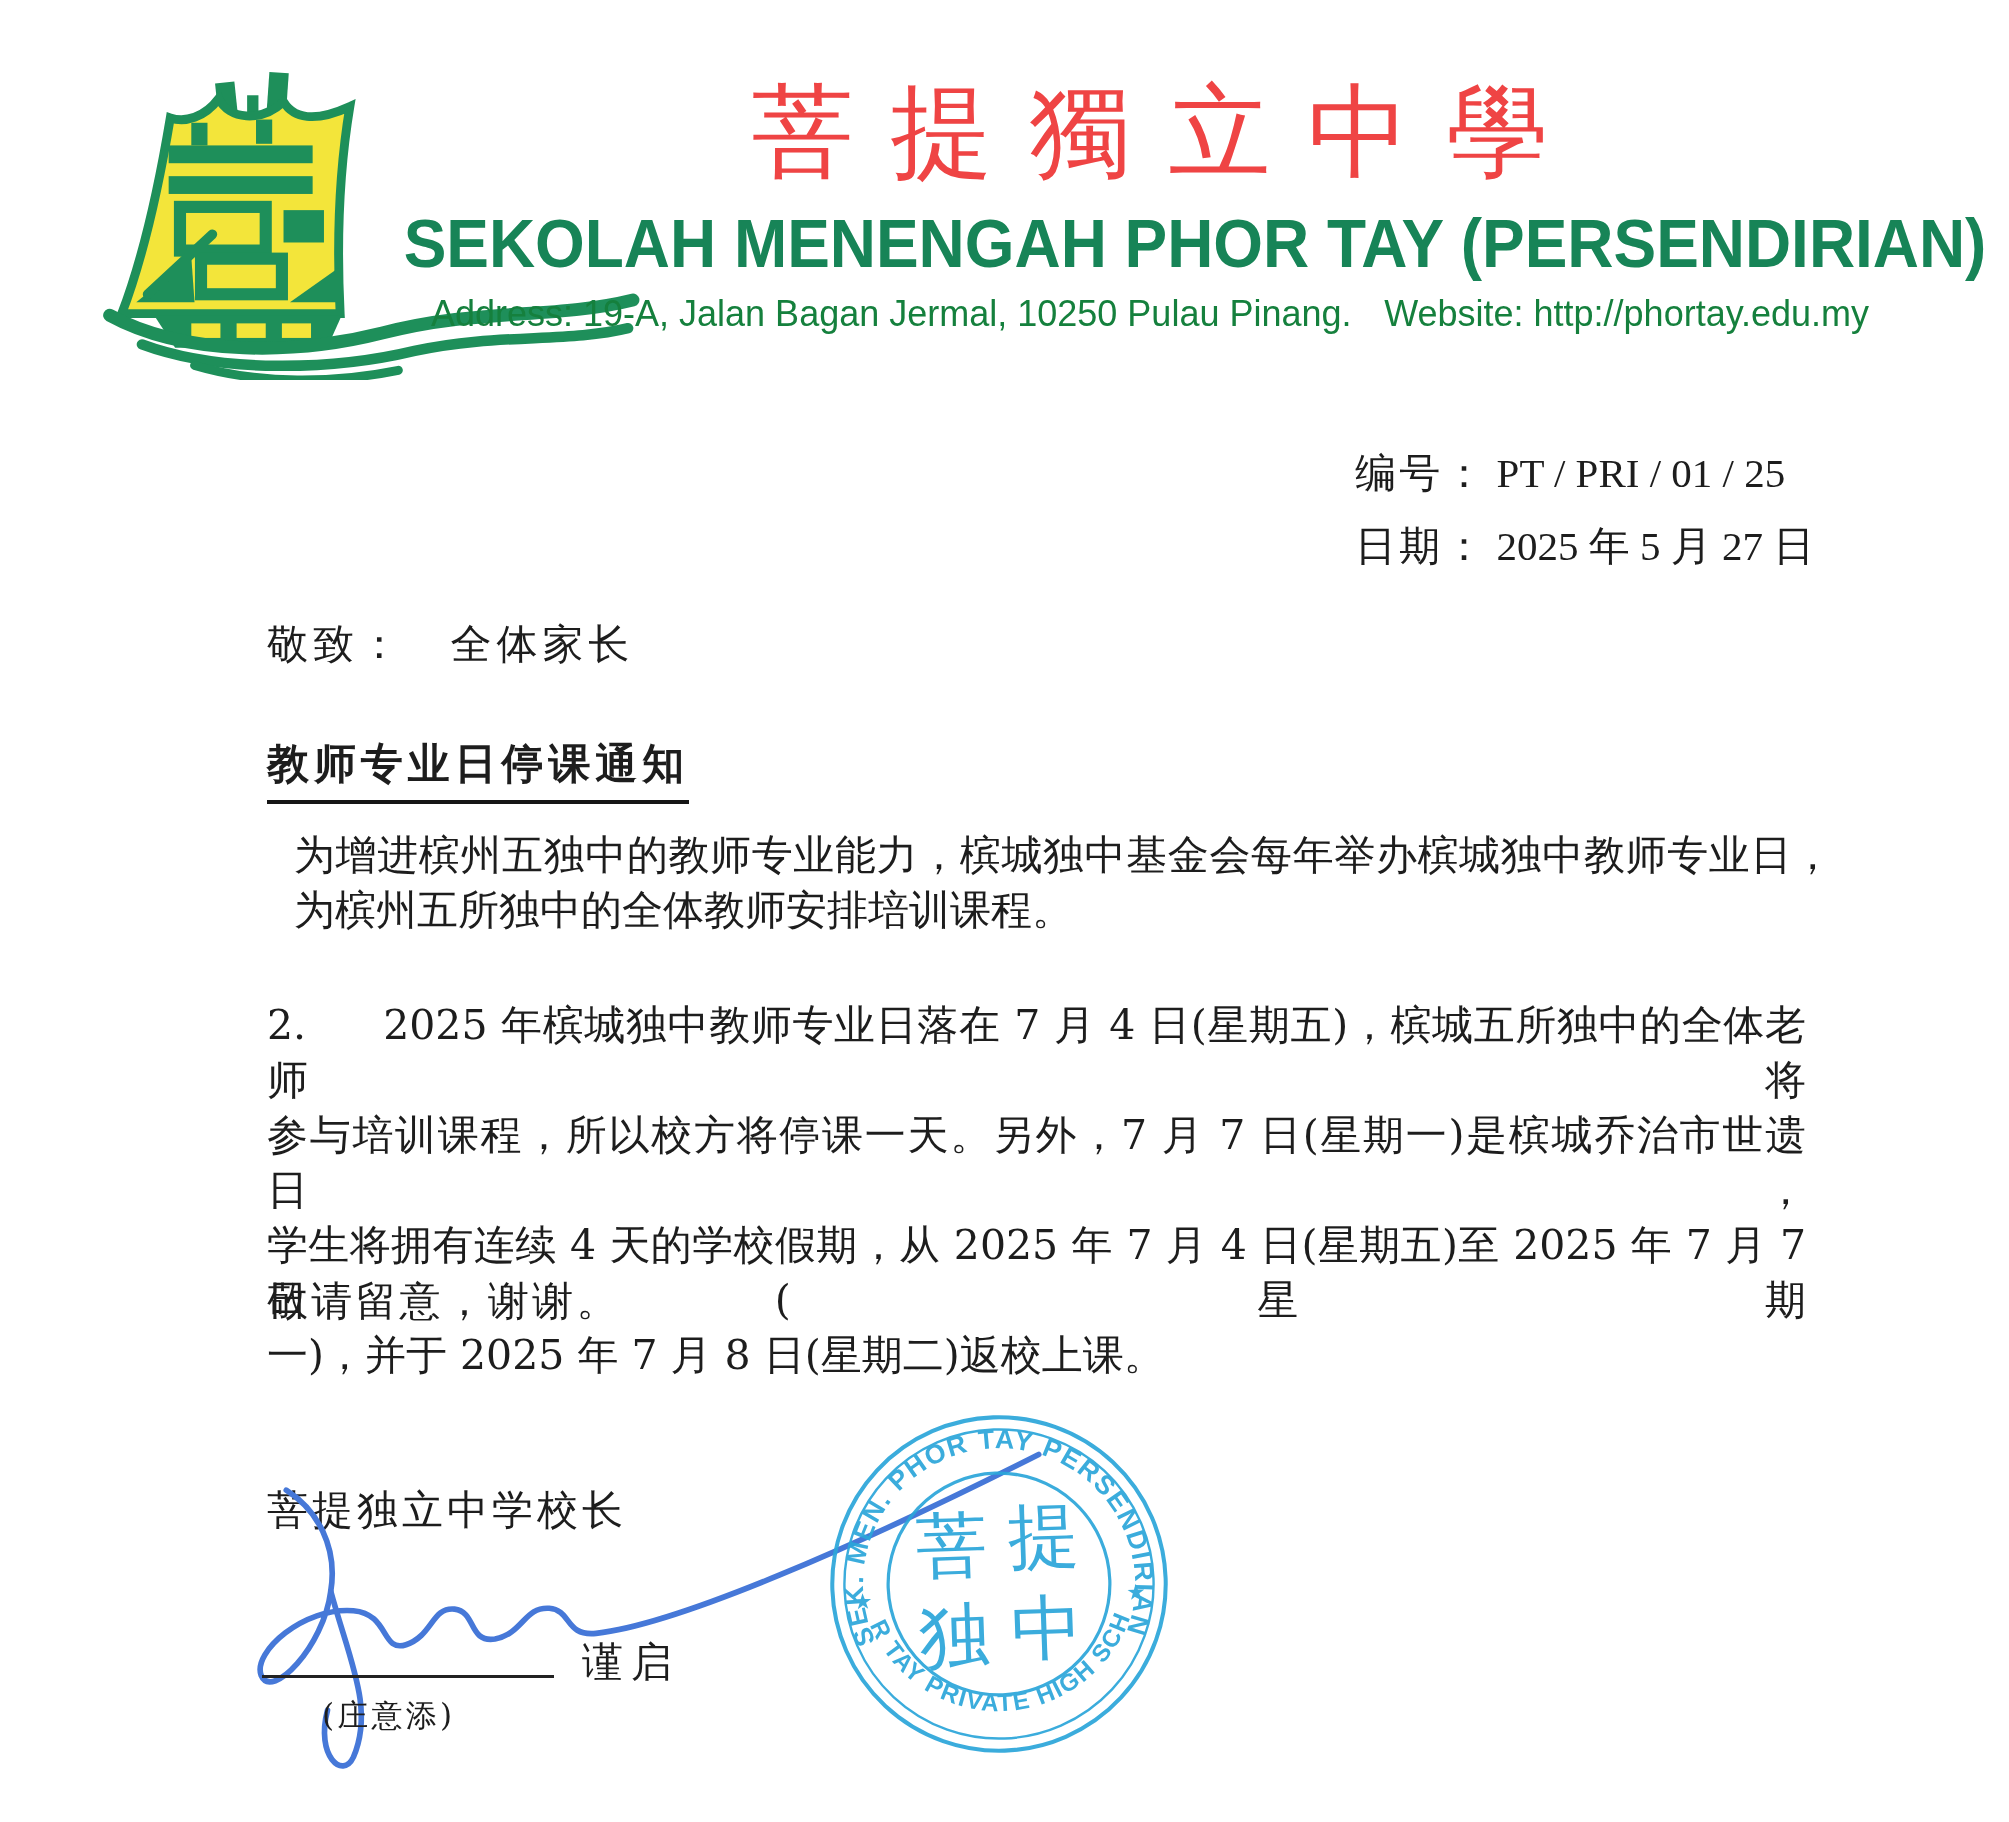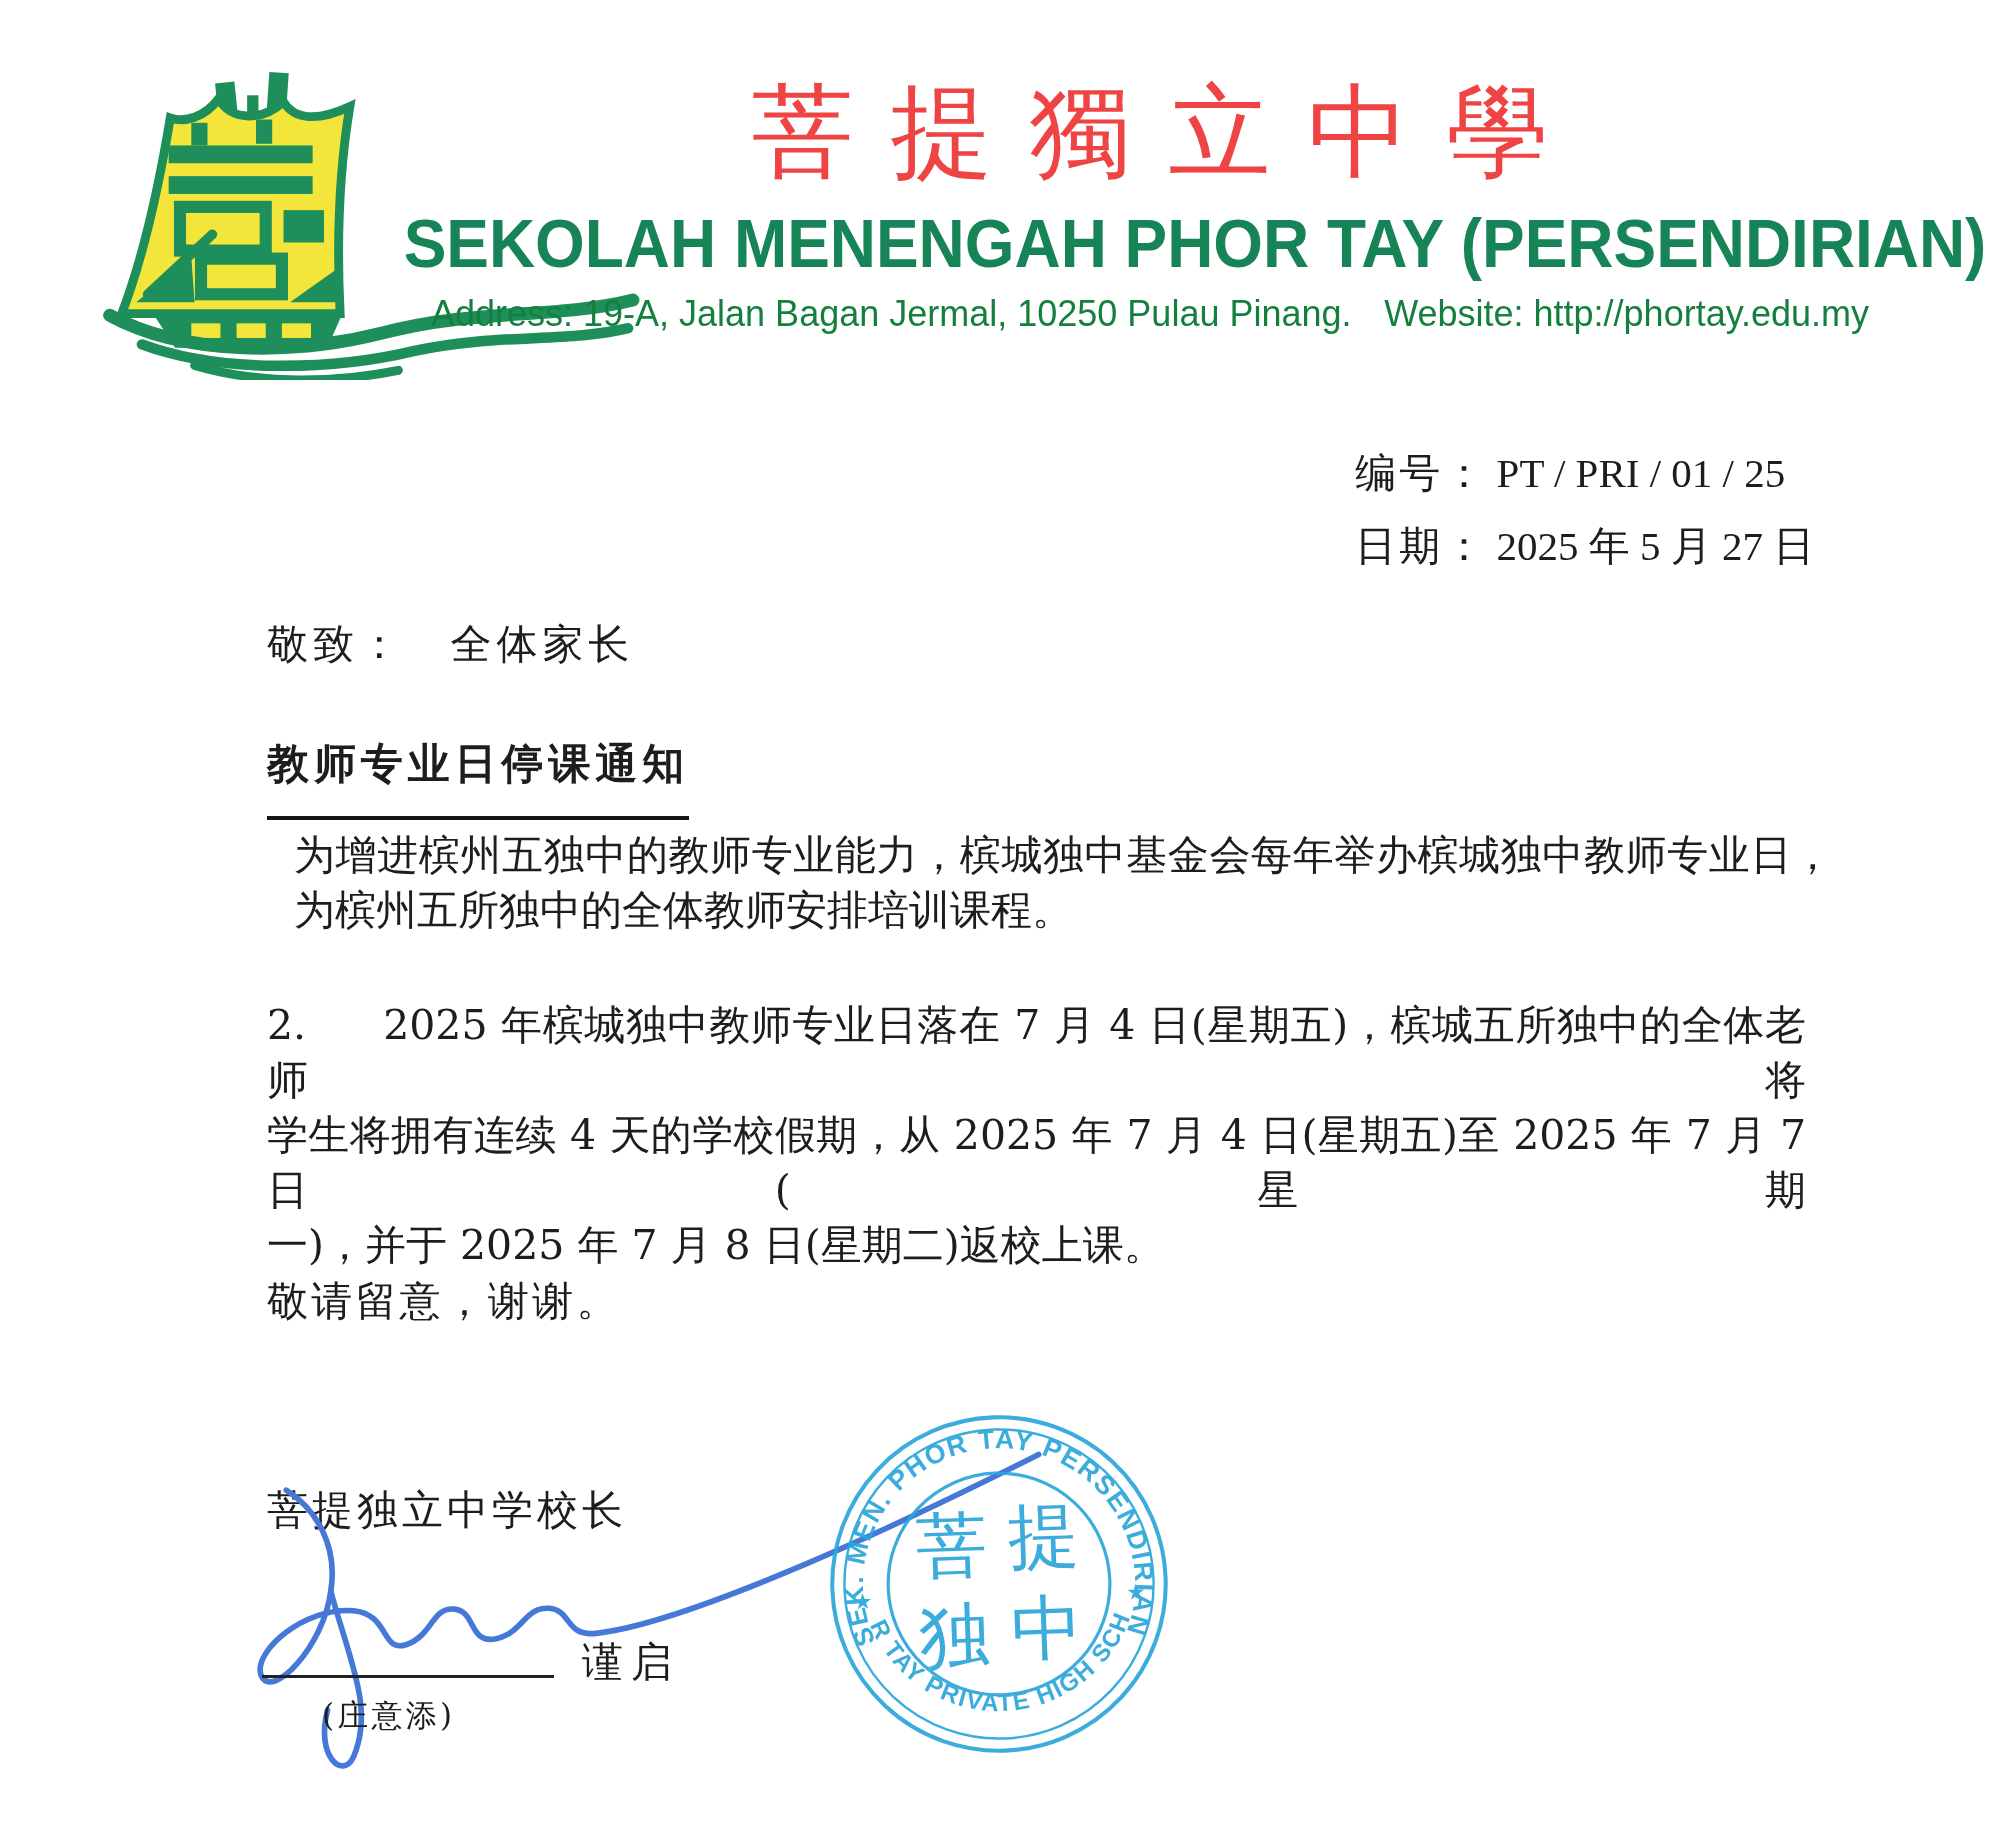--- a/index.html
+++ b/index.html
@@ -30,21 +30,21 @@
   .meta .lbl { letter-spacing:3.2px; }
   .meta .val { margin-left:9px;font-family:Liberation Serif, serif; }
   
   .bodytext { position:absolute; left:267px; width:1539px; font-size:41px; line-height:55px; }
   .jline { text-align:justify; text-align-last:justify; }
   .lline { text-align:left; }
   .salutation { top:617px; letter-spacing:4.9px; }
   .subject-wrap { position:absolute; left:267px; top:736px; }
   .subject {
     display:inline-block; font-size:42px; font-weight:700; letter-spacing:4.9px;
-    border-bottom:4px solid #161616; padding-bottom:24px;
+    border-bottom:4px solid #161616; padding-bottom:8px;
   }
   .para1 { top:828px;margin-left:27px; }
   .para2 { top:998px; }
   .closing { top:1274px; letter-spacing:3.2px; }
   .tab { display:inline-block; width:77px; }
   
   .sig-title { position:absolute; left:267px; top:1483px; font-size:41px; letter-spacing:4px; }
   .sig-svg { position:absolute; left:239px; top:1440px; width:834px; height:356px; }
   .sig-line { position:absolute; left:262px; top:1675px; width:292px; height:0; border-top:3.2px solid #222; }
   .respect { position:absolute; left:582px; top:1635px; font-size:41px; letter-spacing:8px; }
@@ -115,20 +115,21 @@
     <span class="subject">教师专业日停课通知</span>
   </div>
 
   <div class="bodytext para1">
     <div class="jline">为增进槟州五独中的教师专业能力，槟城独中基金会每年举办槟城独中教师专业日，</div>
     <div class="lline">为槟州五所独中的全体教师安排培训课程。</div>
   </div>
 
   <div class="bodytext para2">
     <div class="jline"><span>2.</span><span class="tab"></span><span>2025 年槟城独中教师专业日落在 7 月 4 日(星期五)，槟城五所独中的全体老师将</span></div>
+    <div class="jline">参与培训课程，所以校方将停课一天。另外，7 月 7 日(星期一)是槟城乔治市世遗日，</div>
     <div class="jline">学生将拥有连续 4 天的学校假期，从 2025 年 7 月 4 日(星期五)至 2025 年 7 月 7 日(星期</div>
     <div class="lline">一)，并于 2025 年 7 月 8 日(星期二)返校上课。</div>
   </div>
 
   <div class="bodytext closing">敬请留意，谢谢。</div>
 
   <div class="sig-title">菩提独立中学校长</div>
 
   <svg class="sig-svg" viewBox="0 0 1030 440">
     <g fill="none" stroke="#4678d8" stroke-width="7" stroke-linecap="round">

